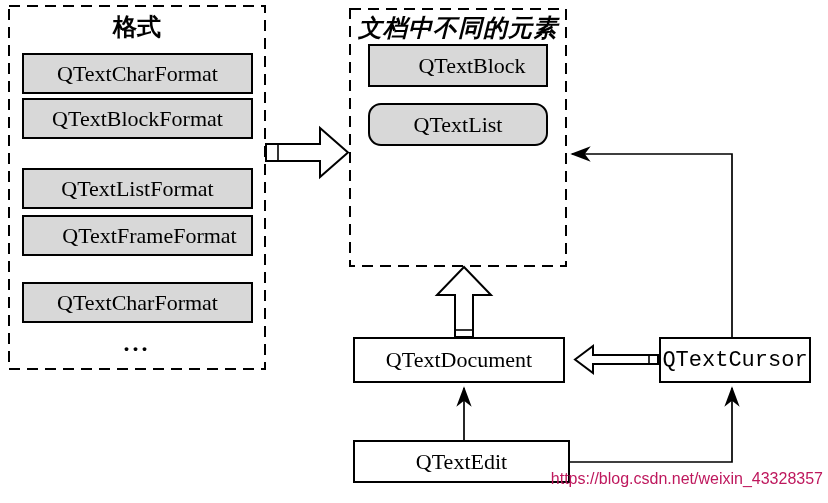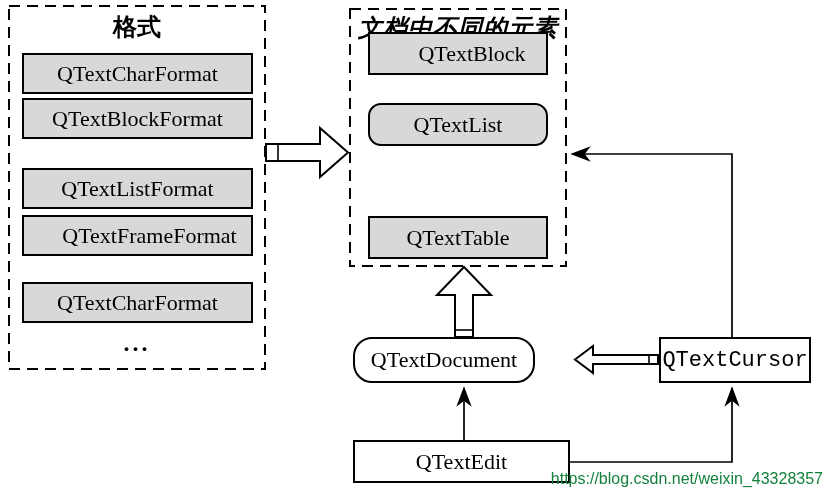--- a/index.html
+++ b/index.html
@@ -34,29 +34,29 @@
   #elements-title{left:349px;top:12px;width:218px;font-size:24px;letter-spacing:1px;font-style:italic;}
   #format-ellipsis{
     position:absolute;left:8px;top:330px;width:258px;
     text-align:center;font-size:24px;font-weight:bold;letter-spacing:3px;
   }
   
   .fmt-item{left:22px;width:231px;height:41px;}
   #fmt-0{top:53px;} #fmt-1{top:98px;text-align:right;} #fmt-2{top:168px;} #fmt-3{top:215px;padding-left:24px;} #fmt-4{top:282px;}
   
   .elem-item{left:368px;width:180px;height:43px;}
-  #elem-0{top:32px;padding-left:28px;} #elem-1{top:103px;border-radius:13px;} #elem-2{top:160px;} #elem-3{top:216px;}
+  #elem-0{top:44px;padding-left:28px;} #elem-1{top:103px;border-radius:13px;} #elem-2{top:160px;} #elem-3{top:216px;}
   
-  #node-document{left:353px;top:337px;width:182px;height:46px;border-radius:19px;}
+  #node-document{left:353px;top:337px;width:212px;height:46px;}
   #node-cursor{left:659px;top:337px;width:152px;height:46px;font-family:Liberation Mono, monospace;}
   #node-edit{left:353px;top:440px;width:217px;height:43px;}
   #watermark{
     position:absolute;right:5px;top:470px;
     font-family:"Liberation Sans", sans-serif;
-    font-size:16px;color:#15803d;
+    font-size:16px;color:#be185d;
     white-space:nowrap;
   }
 </style>
 </head>
 <body>
 
 <div id="canvas">
 
   <svg id="arrow-layer" width="828" height="503" viewBox="0 0 828 503" xmlns="http://www.w3.org/2000/svg">
     <defs>
@@ -88,20 +88,19 @@
   <div class="gbox fmt-item" id="fmt-0">QTextCharFormat</div>
   <div class="gbox fmt-item" id="fmt-1">QTextBlockFormat</div>
   <div class="gbox fmt-item" id="fmt-2">QTextListFormat</div>
   <div class="gbox fmt-item" id="fmt-3">QTextFrameFormat</div>
   <div class="gbox fmt-item" id="fmt-4">QTextCharFormat</div>
   <div id="format-ellipsis">...</div>
 
   <div class="panel-title" id="elements-title">文档中不同的元素</div>
   <div class="gbox elem-item" id="elem-0">QTextBlock</div>
   <div class="gbox elem-item" id="elem-1">QTextList</div>
-  <div class="gbox elem-item" id="elem-3">QTextTable</div>
 
   <div class="wbox" id="node-document">QTextDocument</div>
   <div class="wbox" id="node-cursor">QTextCursor</div>
   <div class="wbox" id="node-edit">QTextEdit</div>
 
   <div id="watermark">https://blog.csdn.net/weixin_43328357</div>
 </div>
 
 </body></html>

